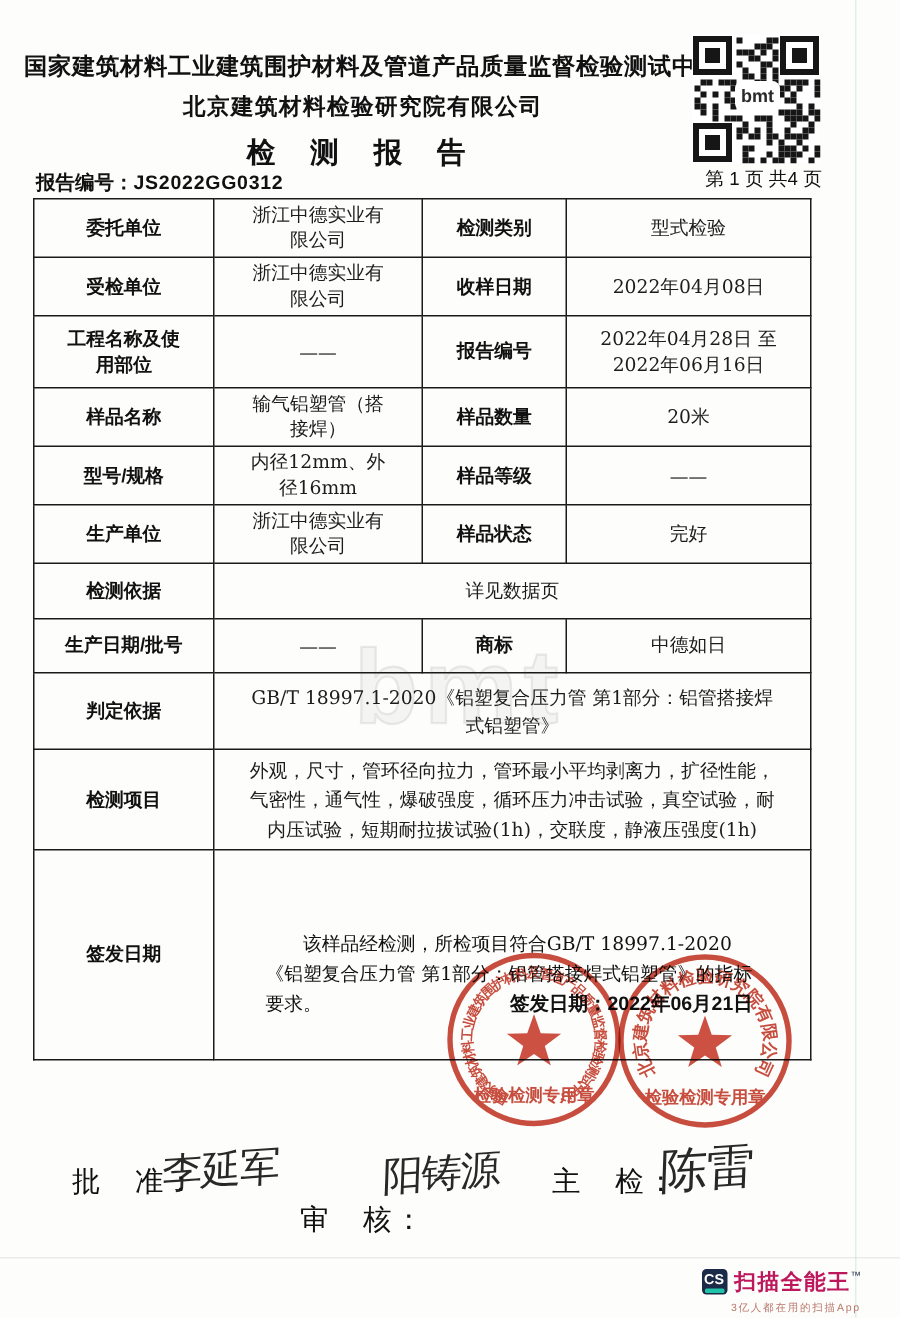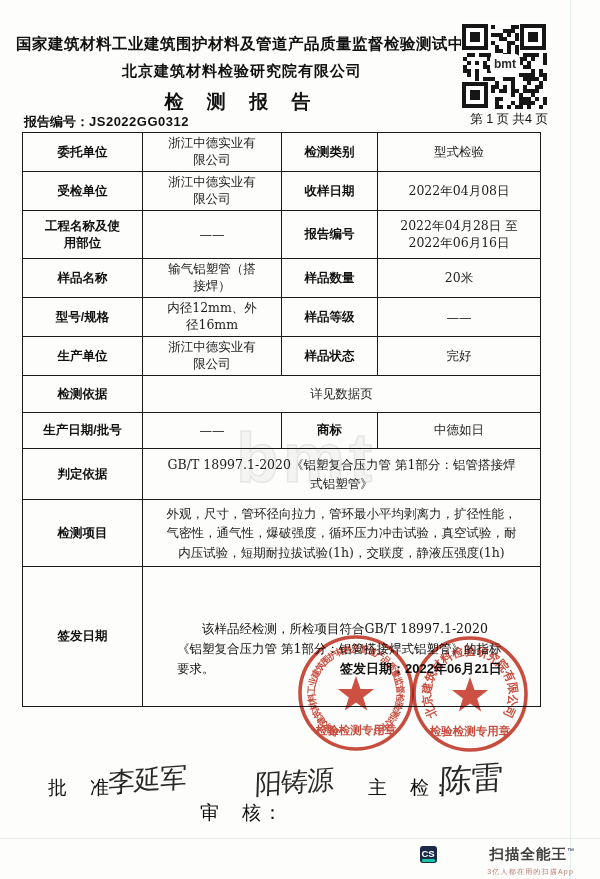--- a/index.html
+++ b/index.html
@@ -45,21 +45,21 @@
   .sig-label { position:absolute; font-size:19px; font-weight:normal; letter-spacing:2px; }
   .sig { position:absolute; font-family:"DejaVu Serif", serif; font-size:27px;
     color:#161616; transform:rotate(-4deg) skewX(-6deg); letter-spacing:-1px; opacity:0.92; }
   
   .scanner { position:absolute; right:26px; top:845px; text-align:right; }
   .scanner-row { display:flex; align-items:center; justify-content:flex-end; gap:5px; }
   .cs-icon { width:17px; height:17px; border-radius:3px; background:#1b2a46; position:relative;
     color:#fff; font-size:9.5px; font-weight:bold; text-align:center; line-height:15px; }
   .cs-icon::after { content:""; position:absolute; left:2px; right:2px; bottom:1.5px;
     height:2.5px; background:#1fc3a7; border-radius:1px; }
-  .scanner-name { font-size:14.5px; font-weight:bold; color:#404040; letter-spacing:1px;margin-left:48px; }
+  .scanner-name { font-size:14.5px; font-weight:bold; color:#be185d; letter-spacing:1px; }
   .scanner-tm { font-size:7px; color:#17233f; vertical-align:super; }
   .scanner-sub { margin-top:3px; font-size:7px; color:#b9786c; letter-spacing:1.2px; }
   
   .edge-v { position:absolute; top:0; bottom:0; left:570px; width:1px;
     background:rgba(140,200,190,0.25); }
   .edge-h { position:absolute; left:0; right:0; top:838px; height:1px;
     background:rgba(0,0,0,0.07); }
 </style>
 </head>
 <body>

